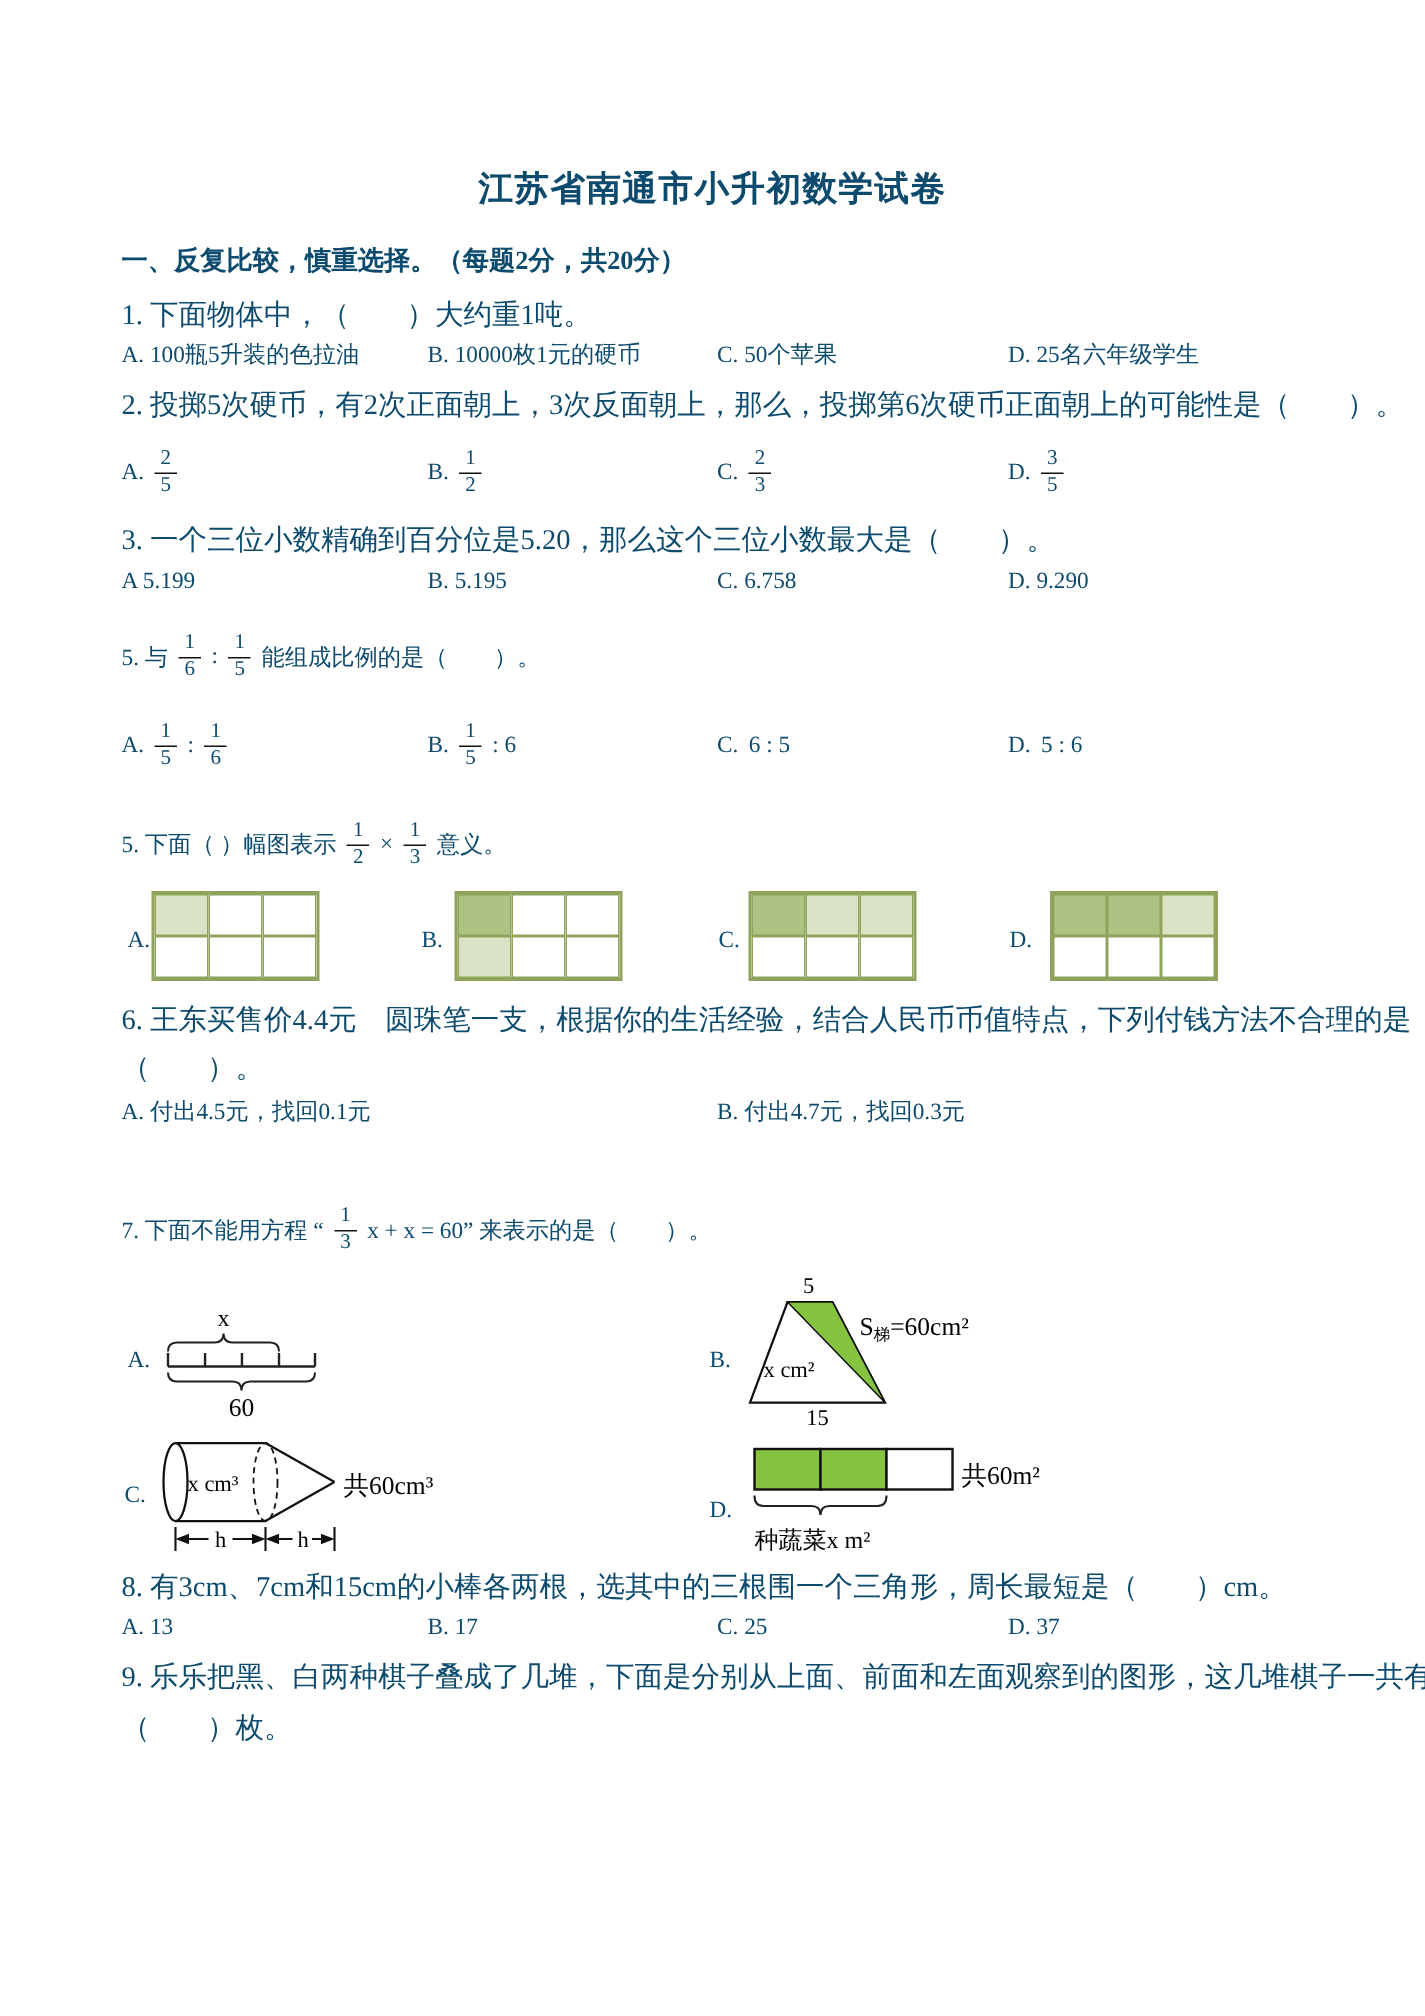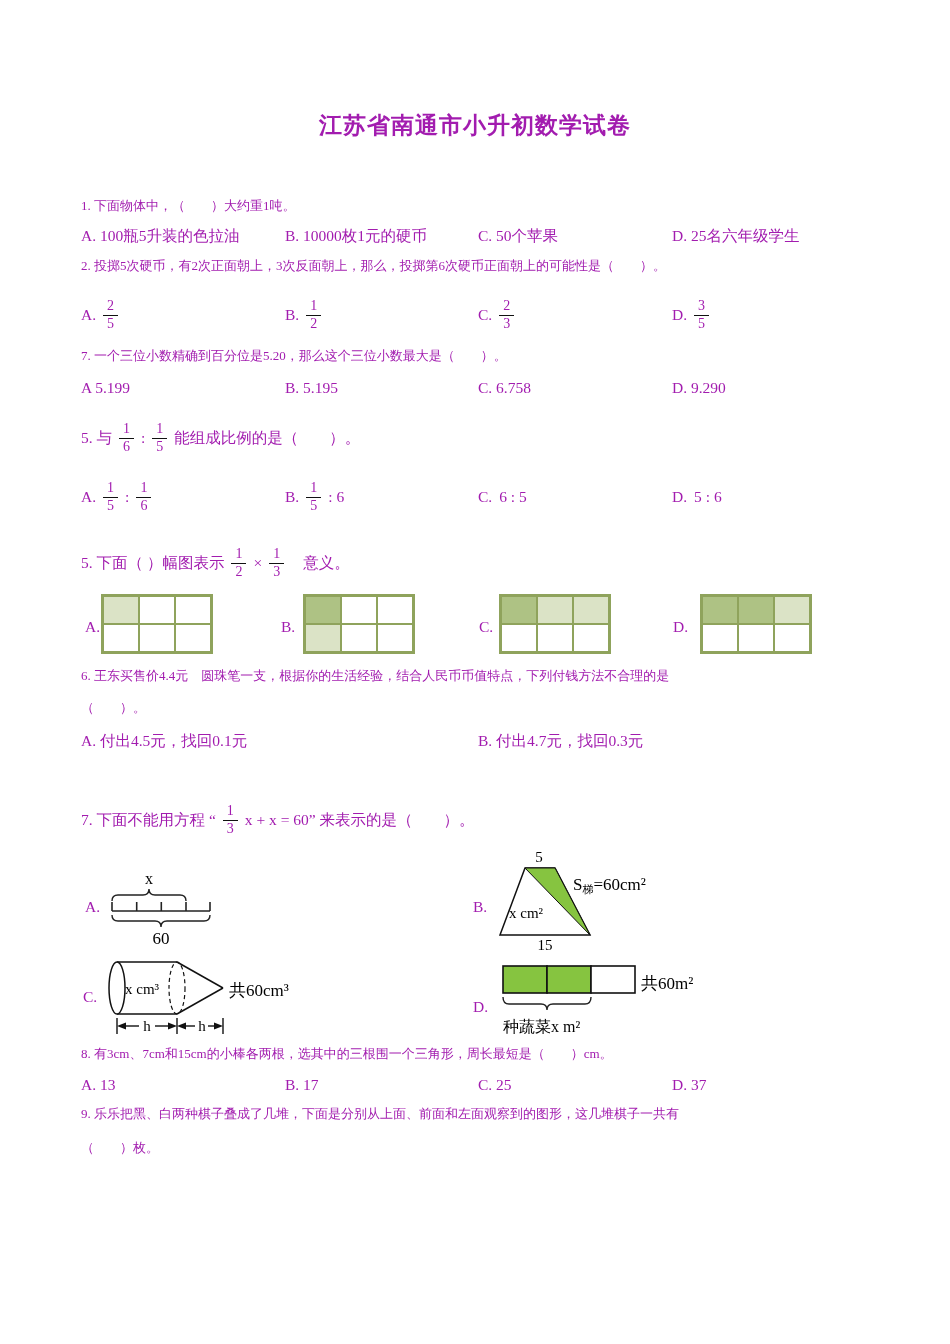--- a/index.html
+++ b/index.html
@@ -1,43 +1,44 @@
 <!DOCTYPE html>
 <html><head>
 <meta charset="utf-8">
 <style>
   html,body{margin:0;padding:0;background:#fff;}
   .page{position:relative;width:950px;height:1344px;background:#ffffff;
-        font-family:"Liberation Serif","DejaVu Serif",serif;color:#a21caf;overflow:hidden;}
+        font-family:"Liberation Serif","DejaVu Serif",serif;color:#0c4a6e;overflow:hidden;}
   .title{position:absolute;top:110px;left:0;width:100%;text-align:center;
          font-size:23px;font-weight:bold;letter-spacing:1px;}
   .sec{position:absolute;left:81px;font-size:17.5px;font-weight:bold;white-space:nowrap;}
-  .line{position:absolute;left:81px;font-size:13px;white-space:nowrap;}
+  .line{position:absolute;left:81px;font-size:19px;white-space:nowrap;}
   .row{position:absolute;left:0;top:0;width:100%;height:24px;}
   .opt{position:absolute;font-size:15.5px;white-space:nowrap;}
   .c1{left:81px}.c2{left:285px}.c3{left:478px}.c4{left:672px}
   .q6a{left:81px}.q6b{left:478px}
   .fopt{position:absolute;display:inline-flex;align-items:center;gap:7px;font-size:15.5px;white-space:nowrap;height:100%;}
   .frac{display:inline-flex;flex-direction:column;align-items:center;line-height:1.15;vertical-align:middle;}
   .fnum{display:block;padding:0 4px;border-bottom:1.3px solid #111;font-size:14px;text-align:center;}
   .fden{display:block;padding:0 4px;font-size:14px;text-align:center;}
-  .gap-l{margin-left:12px;text-align:right;}
+  .gap-l{text-align:right;}
   .glabel{position:absolute;top:24px;font-size:15.5px;}
   .grid{position:absolute;top:0;display:grid;grid-template-columns:repeat(3,36px);grid-auto-rows:28px;border:2px solid #8fa35c;background:#fff;}
   .gcell{border:1px solid #8fa35c;}
   .fig{position:absolute;}
   .figlabel{position:absolute;font-size:15.5px;}
   svg text{font-family:"Liberation Serif","DejaVu Serif",serif;}
 </style>
 </head>
 <body>
 
 <div class="page">
 
   <div class="title">江苏省南通市小升初数学试卷</div>
+  <div class="sec" style="top:161px">一、反复比较，慎重选择。（每题2分，共20分）</div>
 
   <div class="line" style="top:197px">1. 下面物体中，（　　）大约重1吨。</div>
   <div class="row" style="top:226px">
     <span class="opt c1">A. 100瓶5升装的色拉油</span>
     <span class="opt c2">B. 10000枚1元的硬币</span>
     <span class="opt c3">C. 50个苹果</span>
     <span class="opt c4">D. 25名六年级学生</span>
   </div>
 
   <div class="line" style="top:257px">2. 投掷5次硬币，有2次正面朝上，3次反面朝上，那么，投掷第6次硬币正面朝上的可能性是（　　）。</div>
@@ -65,21 +66,21 @@
     </span>
     <span class="fopt c4">
       <span>D.</span>
       <span class="frac">
           <span class="fnum">3</span>
           <span class="fden">5</span>
         </span>
     </span>
   </div>
 
-  <div class="line" style="top:347px">7. 一个三位小数精确到百分位是5.20，那么这个三位小数最大是（　　）。</div>
+  <div class="line" style="top:347px">3. 一个三位小数精确到百分位是5.20，那么这个三位小数最大是（　　）。</div>
   <div class="row" style="top:379px">
     <span class="opt c1">A  5.199</span>
     <span class="opt c2">B. 5.195</span>
     <span class="opt c3">C. 6.758</span>
     <span class="opt c4">D. 9.290</span>
   </div>
 
   <div class="row" style="top:410px;height:56px">
     <span class="fopt c1">
       <span>5. 与</span>

